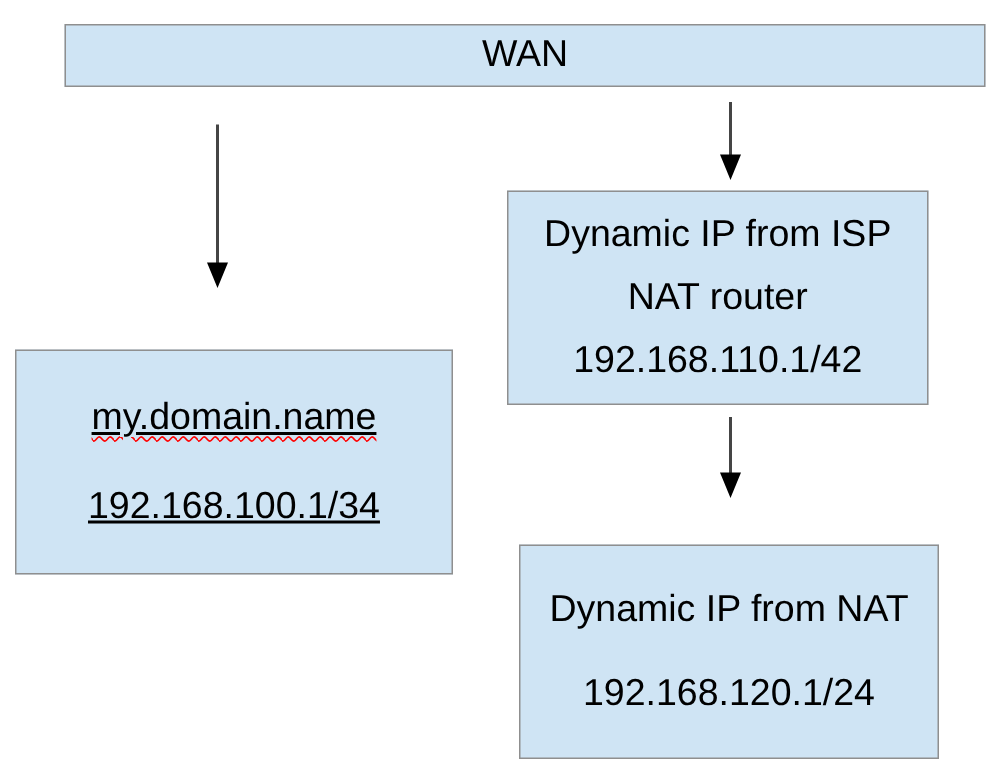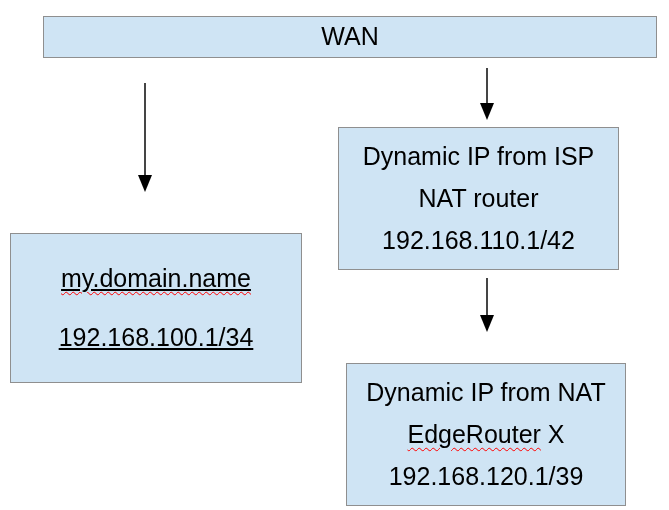--- a/index.html
+++ b/index.html
@@ -110,17 +110,16 @@
     <div class="line">192.168.110.1/42</div>
   </div>
 
   <div class="arrow a-nat-edge">
     <div class="arrow-line"></div>
     <div class="arrow-head"></div>
   </div>
 
   <div class="box edge">
     <div class="line">Dynamic IP from NAT</div>
-    <div class="line"><span class="squiggle">EdgeRouter</span><span> X</span></div>
-    <div class="line">192.168.120.1/39</div>
+    <div class="line">192.168.120.1/24</div>
   </div>
 
 </div>
 
 </body></html>

